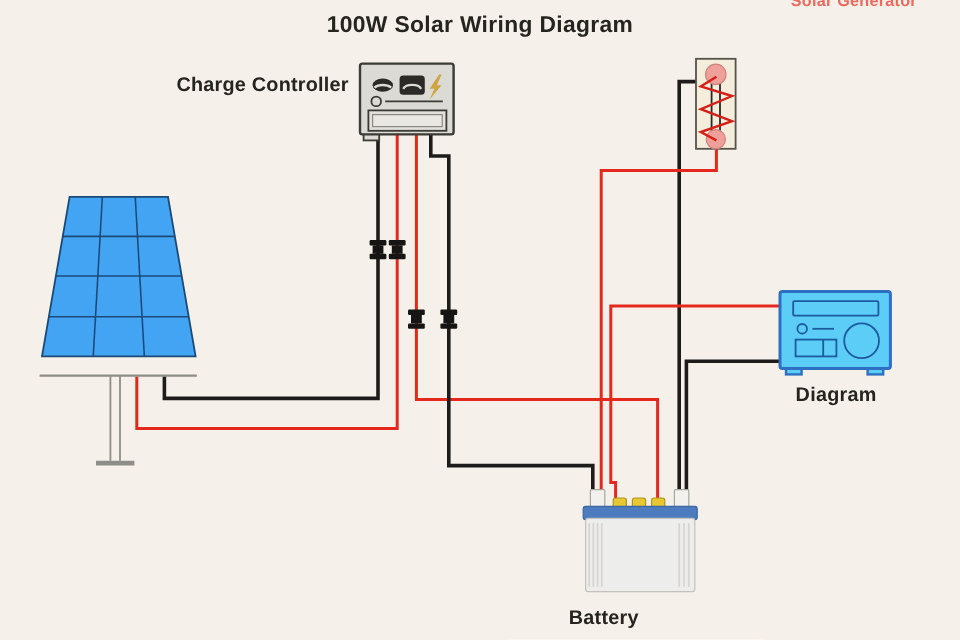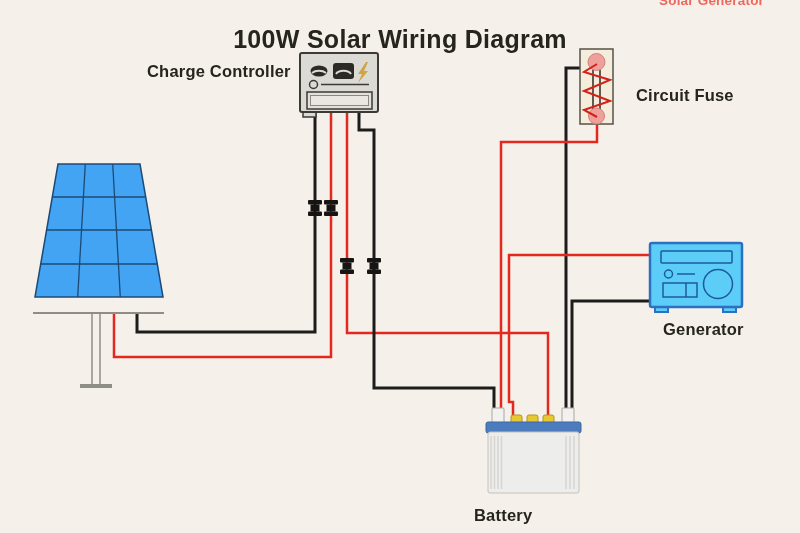--- a/index.html
+++ b/index.html
@@ -13,22 +13,22 @@
   .lbl{
     position:absolute;
     font-weight:700;
     font-size:16.5px;
     color:var(--text,#26241f);
     letter-spacing:.2px;
     white-space:nowrap;
   }
   .title{
     position:absolute;left:0;right:0;top:11px;
-    margin:14px;text-align:center;
-    font-size:25px;font-weight:700;
+    margin:0;text-align:center;
+    font-size:19px;font-weight:700;
     color:var(--text,#26241f);
     letter-spacing:.3px;
   }
   .watermark{
     position:absolute;top:-7px;left:659px;
     font-size:13.5px;font-weight:600;
     color:var(--watermark-red,#ed695e);
     letter-spacing:.2px;
   }
   svg.diagram{position:absolute;left:0;top:0;}
@@ -160,17 +160,16 @@
       <line class="bat-ridge" x1="566" y1="436" x2="566" y2="489"></line>
       <line class="bat-ridge" x1="570" y1="436" x2="570" y2="489"></line>
       <line class="bat-ridge" x1="574" y1="436" x2="574" y2="489"></line>
     </g>
   </svg>
 
   <div class="watermark">Solar Generator</div>
   <h1 class="title">100W Solar Wiring Diagram</h1>
 
   <div class="lbl" style="left:134px;top:62px;margin-left:13px;">Charge Controller</div>
-  <div class="lbl" style="left:636px;top:86px;">Circuit Fuse</div>
-  <div class="lbl" style="left:663px;top:320px;">Generator</div>
+  <div class="lbl" style="left:663px;top:320px;">Diagram</div>
   <div class="lbl" style="left:474px;top:506px;">Battery</div>
 
 </div>
 
 </body></html>

